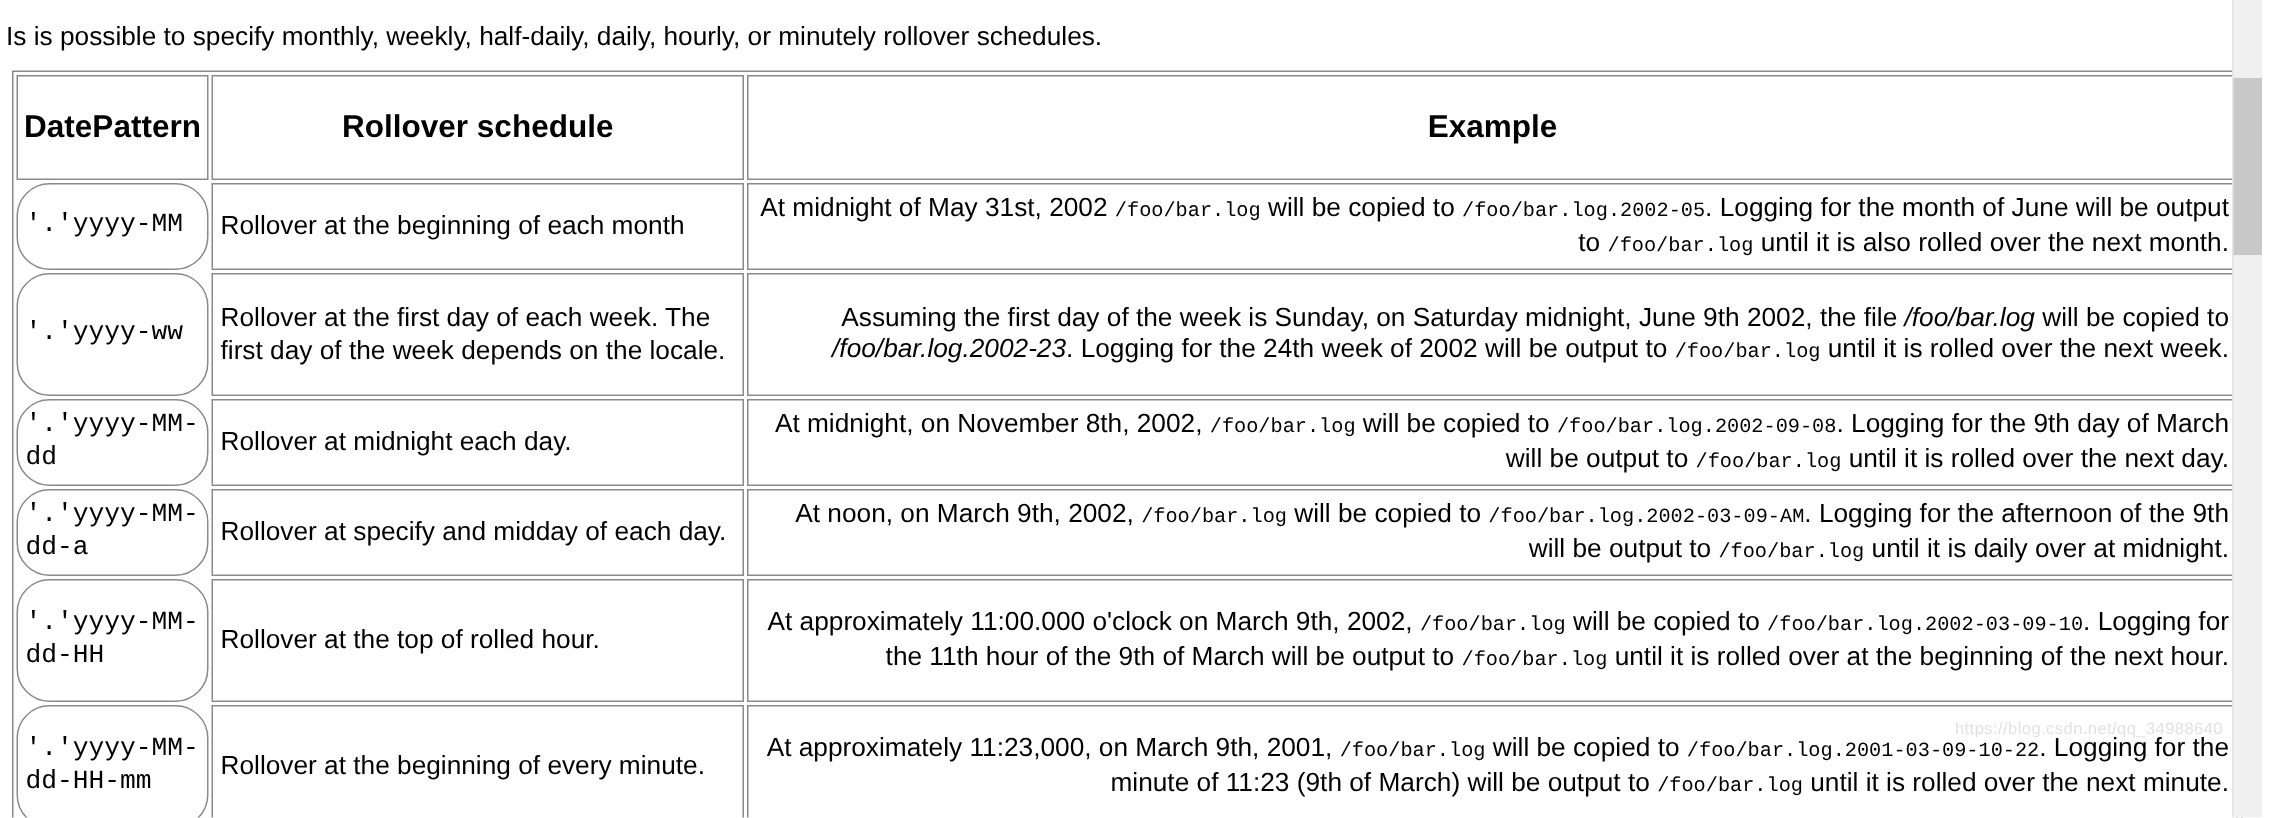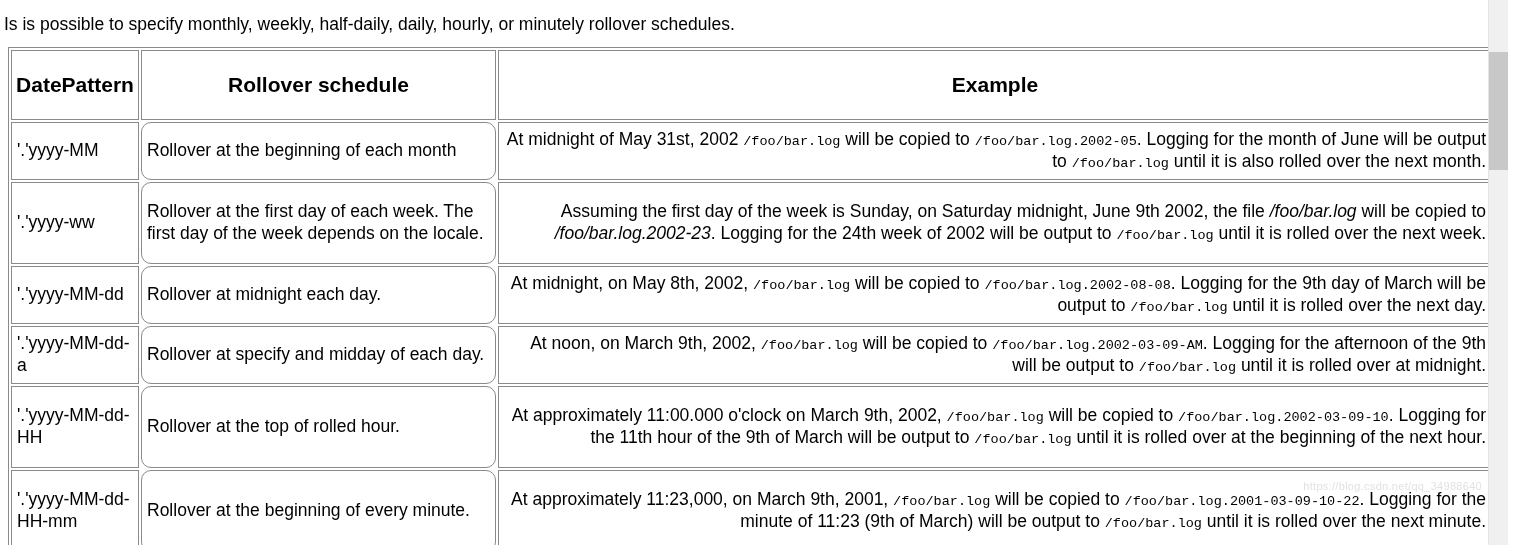--- a/index.html
+++ b/index.html
@@ -61,32 +61,32 @@
     font-weight: bold;
     font-size: 21px;
     padding: 21px 4px;
   }
 
   col.c-pattern { width: 128px; }
   col.c-schedule { width: 355px; }
   col.c-example { width: auto; }
 
   td.pattern {
-    font-family: Liberation Sans, sans-serif;
+    font-family: Liberation Mono, monospace;
     font-size: 14.5px;
     line-height: 1.25;
     word-break: break-all;
     padding-left: 4px;
     padding-right: 2px;
+    border-radius: 22px;
   }
 
   td.schedule {
     font-size: 17.5px;
     line-height: 1.22;
-    border-radius: 10px;
   }
 
   td.example {
     font-size: 17.5px;
     line-height: 1.24;
     text-align: right;
   }
 
   td.example .code {
     font-family: "Liberation Mono", "DejaVu Sans Mono", monospace;
@@ -164,26 +164,26 @@
           <td class="example"><span>At midnight of May 31st, 2002 </span><span class="code">/foo/bar.log</span><span> will be copied to </span><span class="code">/foo/bar.log.2002-05</span><span>. Logging for the month of June will be output to </span><span class="code">/foo/bar.log</span><span> until it is also rolled over the next month.</span></td>
         </tr>
         <tr class="r2">
           <td class="pattern">'.'yyyy-ww</td>
           <td class="schedule">Rollover at the first day of each week. The first day of the week depends on the locale.</td>
           <td class="example"><span>Assuming the first day of the week is Sunday, on Saturday midnight, June 9th 2002, the file </span><span class="em">/foo/bar.log</span><span> will be copied to </span><span class="em">/foo/bar.log.2002-23</span><span>. Logging for the 24th week of 2002 will be output to </span><span class="code">/foo/bar.log</span><span> until it is rolled over the next week.</span></td>
         </tr>
         <tr class="r3">
           <td class="pattern">'.'yyyy-MM-dd</td>
           <td class="schedule">Rollover at midnight each day.</td>
-          <td class="example"><span>At midnight, on May 8th, 2002, </span><span class="code">/foo/bar.log</span><span> will be copied to </span><span class="code">/foo/bar.log.2002-08-08</span><span>. Logging for the 9th day of March will be output to </span><span class="code">/foo/bar.log</span><span> until it is rolled over the next day.</span></td>
+          <td class="example"><span>At midnight, on November 8th, 2002, </span><span class="code">/foo/bar.log</span><span> will be copied to </span><span class="code">/foo/bar.log.2002-09-08</span><span>. Logging for the 9th day of March will be output to </span><span class="code">/foo/bar.log</span><span> until it is rolled over the next day.</span></td>
         </tr>
         <tr class="r4">
           <td class="pattern">'.'yyyy-MM-dd-a</td>
           <td class="schedule">Rollover at specify and midday of each day.</td>
-          <td class="example"><span>At noon, on March 9th, 2002, </span><span class="code">/foo/bar.log</span><span> will be copied to </span><span class="code">/foo/bar.log.2002-03-09-AM</span><span>. Logging for the afternoon of the 9th will be output to </span><span class="code">/foo/bar.log</span><span> until it is rolled over at midnight.</span></td>
+          <td class="example"><span>At noon, on March 9th, 2002, </span><span class="code">/foo/bar.log</span><span> will be copied to </span><span class="code">/foo/bar.log.2002-03-09-AM</span><span>. Logging for the afternoon of the 9th will be output to </span><span class="code">/foo/bar.log</span><span> until it is daily over at midnight.</span></td>
         </tr>
         <tr class="r5">
           <td class="pattern">'.'yyyy-MM-dd-HH</td>
           <td class="schedule">Rollover at the top of rolled hour.</td>
           <td class="example"><span>At approximately 11:00.000 o'clock on March 9th, 2002, </span><span class="code">/foo/bar.log</span><span> will be copied to </span><span class="code">/foo/bar.log.2002-03-09-10</span><span>. Logging for the 11th hour of the 9th of March will be output to </span><span class="code">/foo/bar.log</span><span> until it is rolled over at the beginning of the next hour.</span></td>
         </tr>
         <tr class="r6">
           <td class="pattern">'.'yyyy-MM-dd-HH-mm</td>
           <td class="schedule">Rollover at the beginning of every minute.</td>
           <td class="example"><span>At approximately 11:23,000, on March 9th, 2001, </span><span class="code">/foo/bar.log</span><span> will be copied to </span><span class="code">/foo/bar.log.2001-03-09-10-22</span><span>. Logging for the minute of 11:23 (9th of March) will be output to </span><span class="code">/foo/bar.log</span><span> until it is rolled over the next minute.</span></td>

